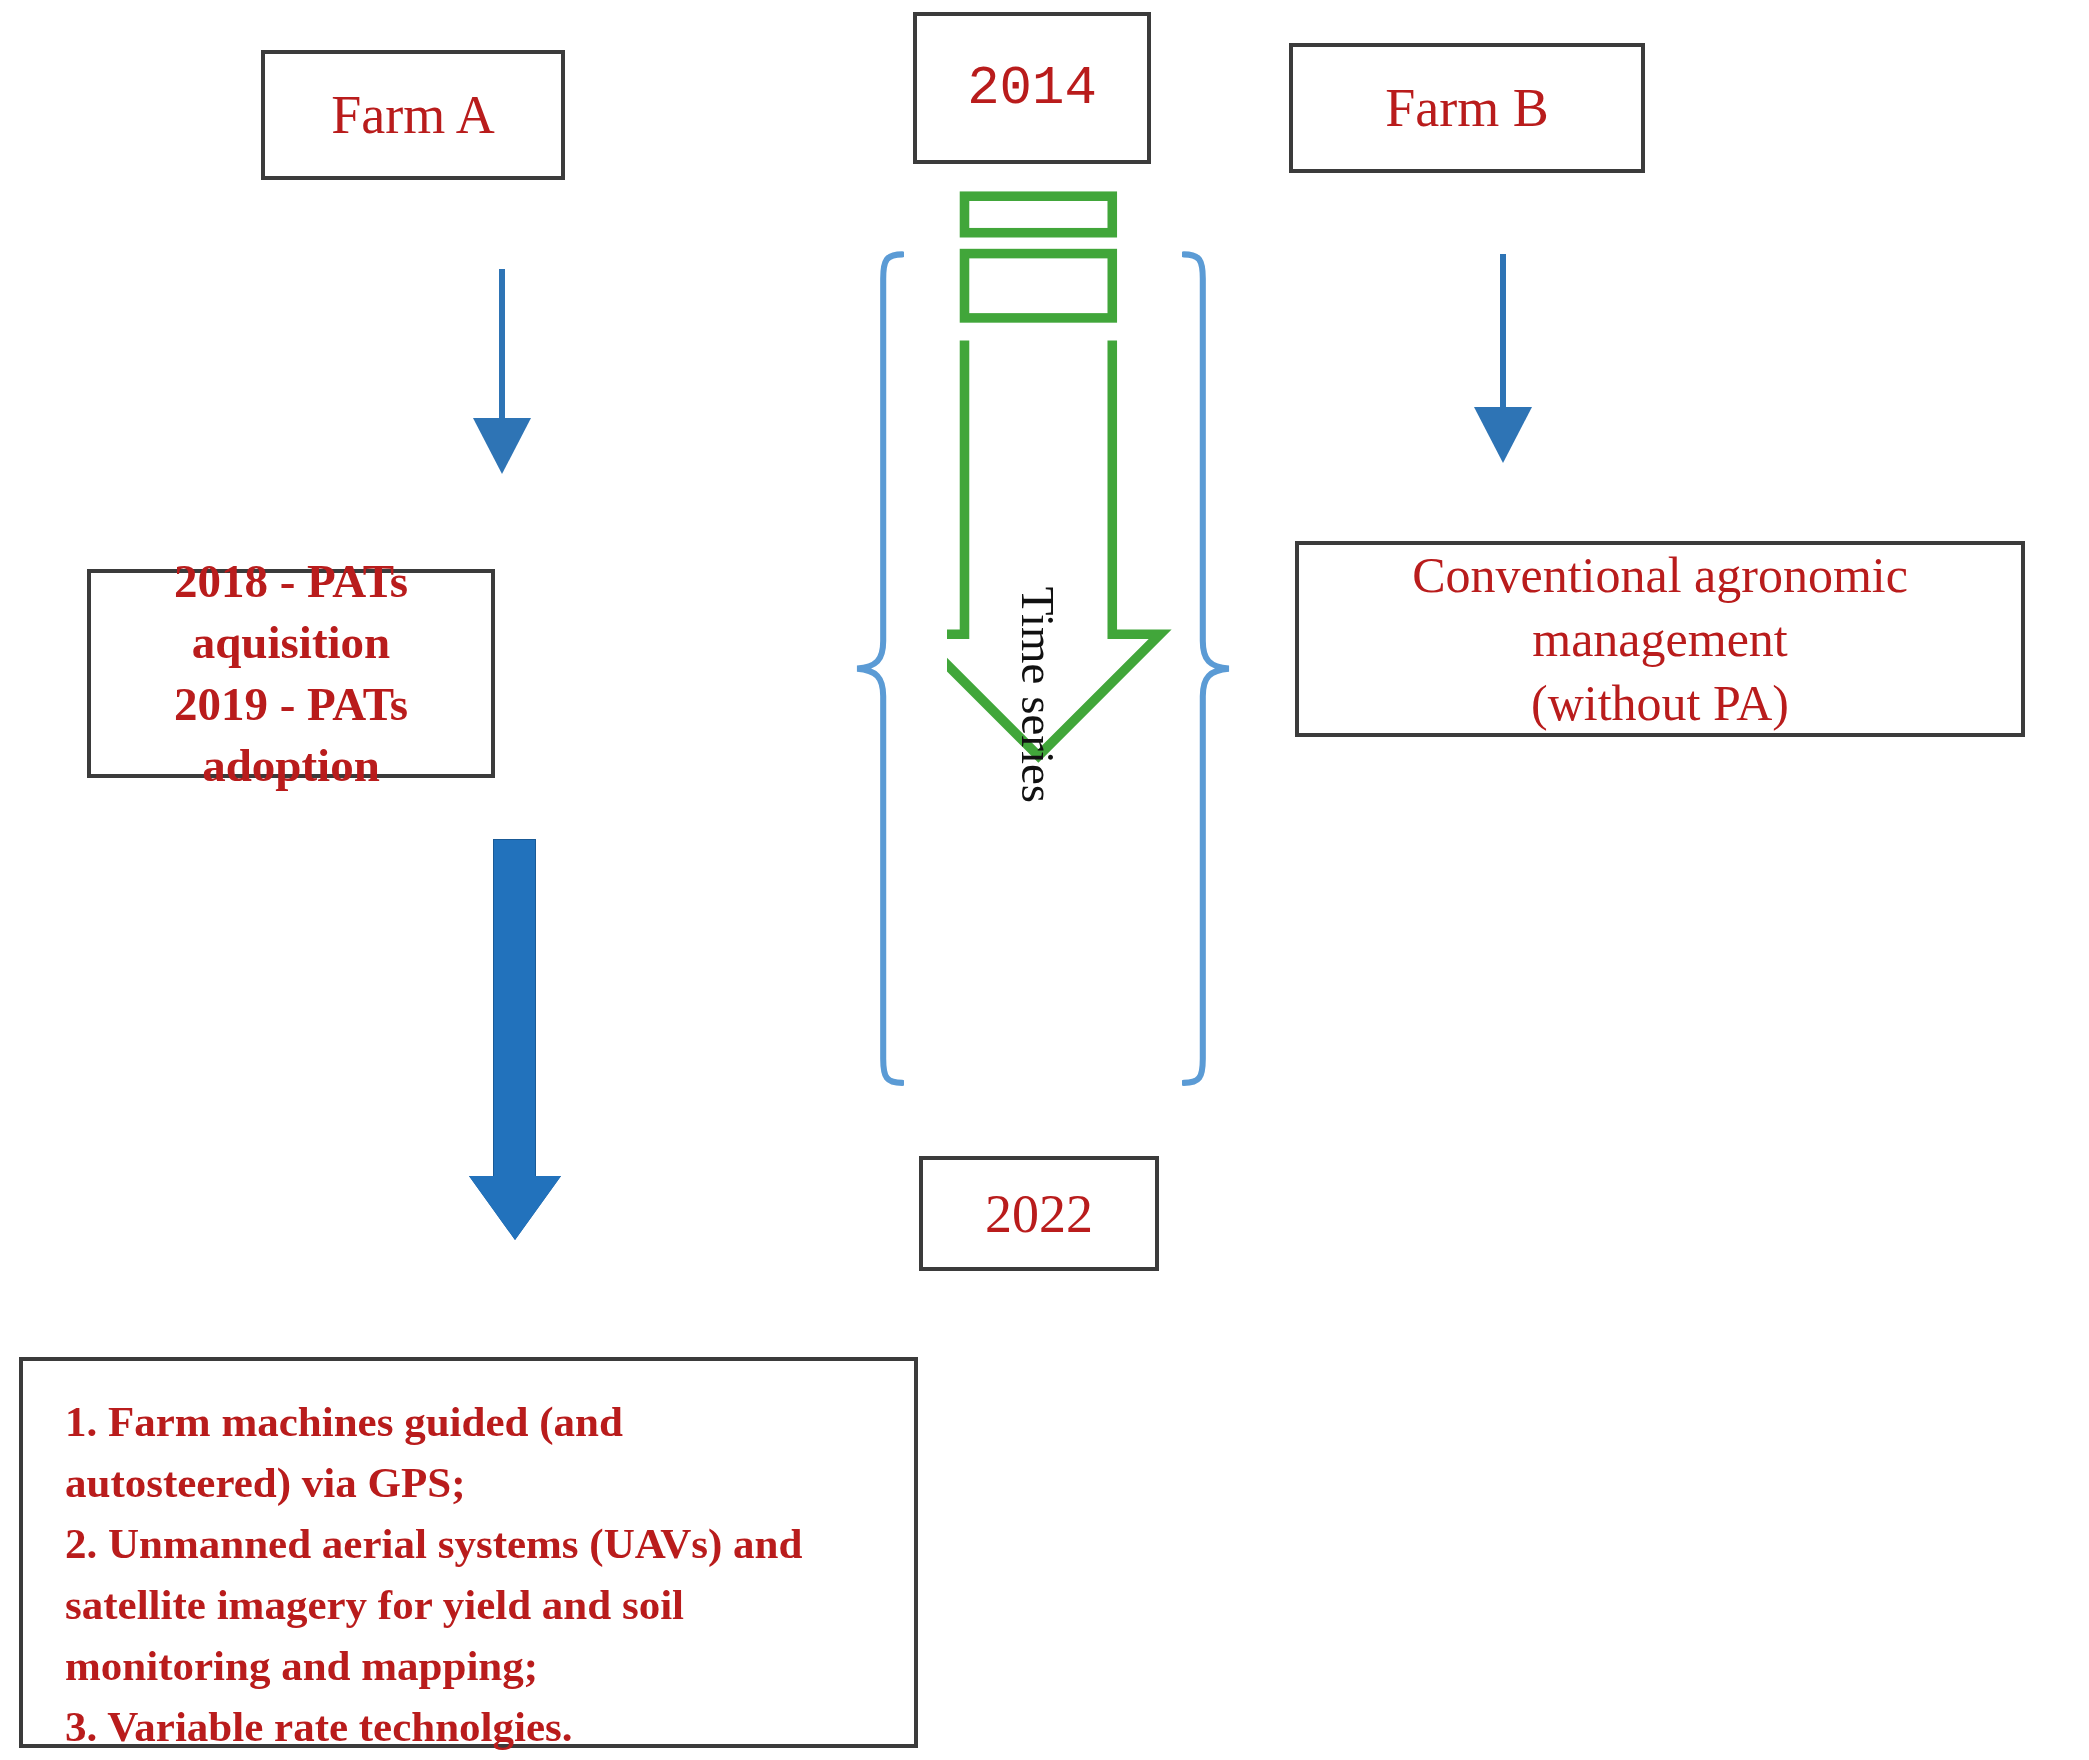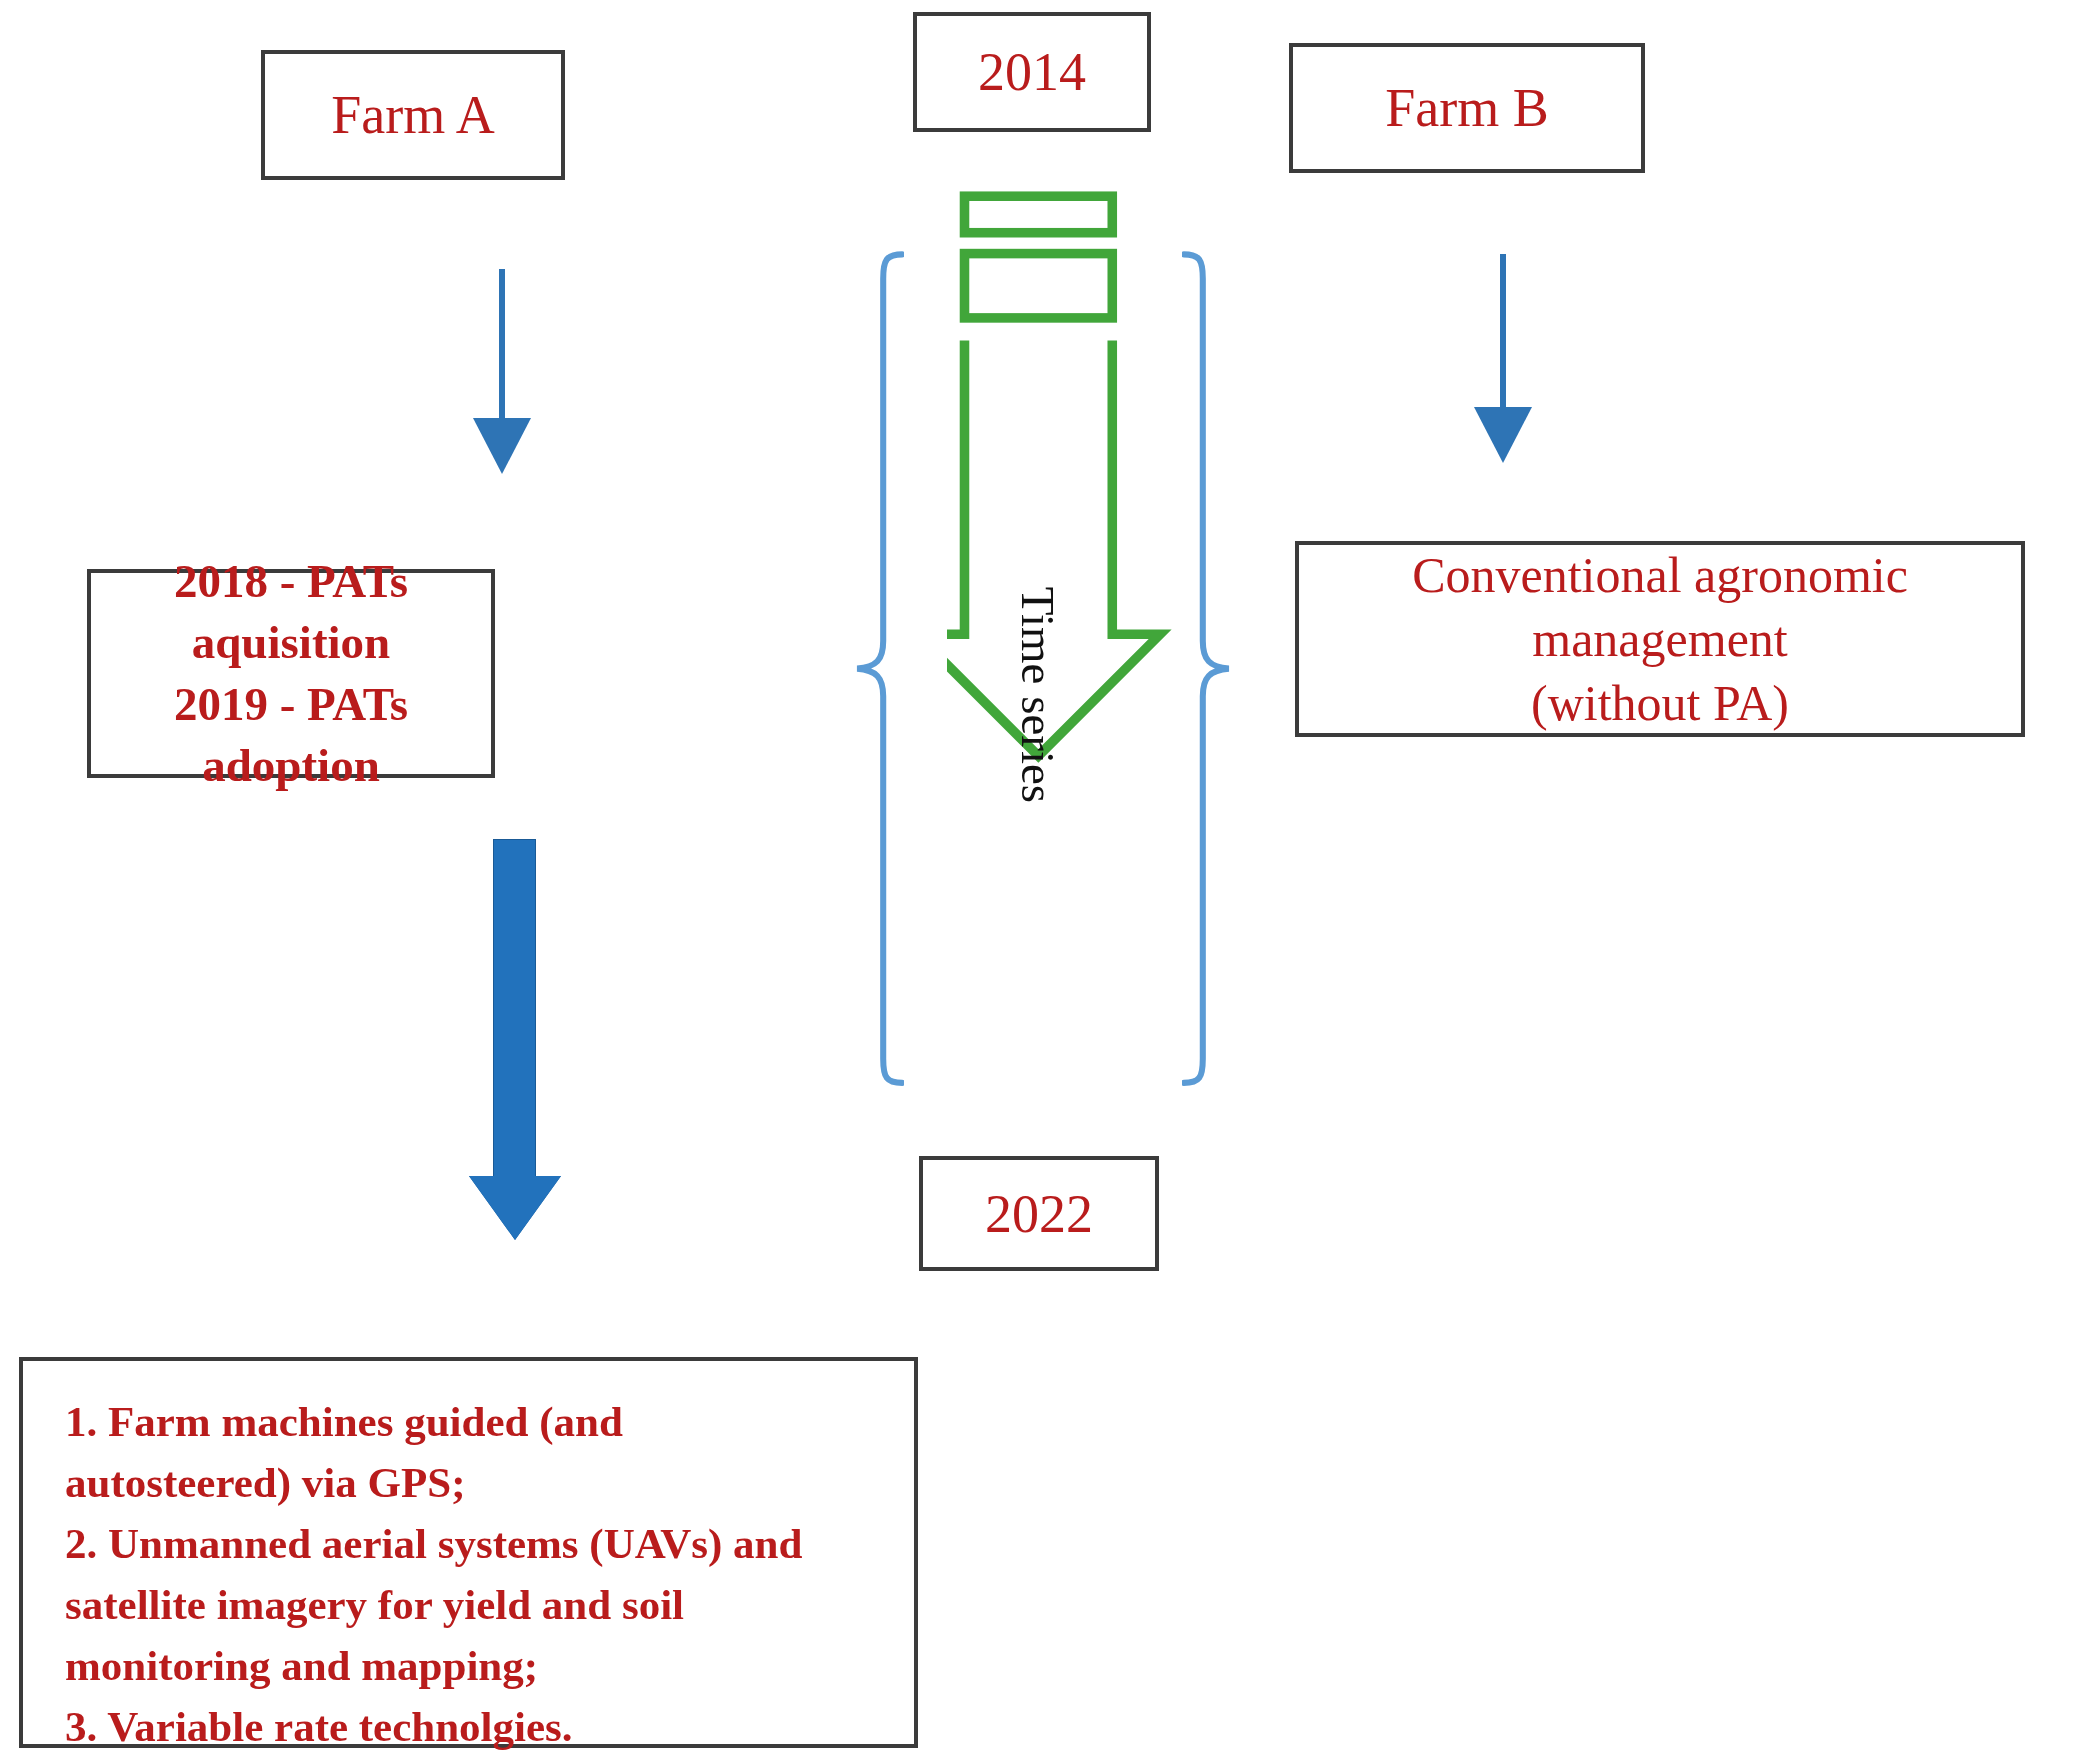--- a/index.html
+++ b/index.html
@@ -21,21 +21,21 @@
     text-align:center;
     color:#b91c1c;
   }
   .box .txt{display:block;width:100%;}
   .serif-plain{font-weight:400;}
   .serif-bold{font-weight:700;}
 
   
   #farm-a{left:261px;top:50px;width:304px;height:130px;font-size:54px;}
   #farm-b{left:1289px;top:43px;width:356px;height:130px;font-size:54px;}
-  #year-start{left:913px;top:12px;width:238px;height:120px;font-size:54px;}
+  #year-start{left:913px;top:12px;width:238px;height:152px;font-size:54px;font-family:Liberation Mono, monospace;}
   #year-end{left:919px;top:1156px;width:240px;height:115px;font-size:54px;}
   #pats-box{left:87px;top:569px;width:408px;height:209px;font-size:47px;font-weight:700;line-height:1.30;}
   #conv-box{left:1295px;top:541px;width:730px;height:196px;font-size:50px;line-height:1.28;}
   #tech-box{left:19px;top:1357px;width:899px;height:391px;
             border-width:4.3px;justify-content:flex-start;align-items:flex-start;
             padding:29.5px 24px 17.4px 42px;font-size:43px;font-weight:700;line-height:1.42;text-align:left;}
   #tech-box .txt{text-align:left;}
 
   
   .thin-arrow{position:absolute;}

